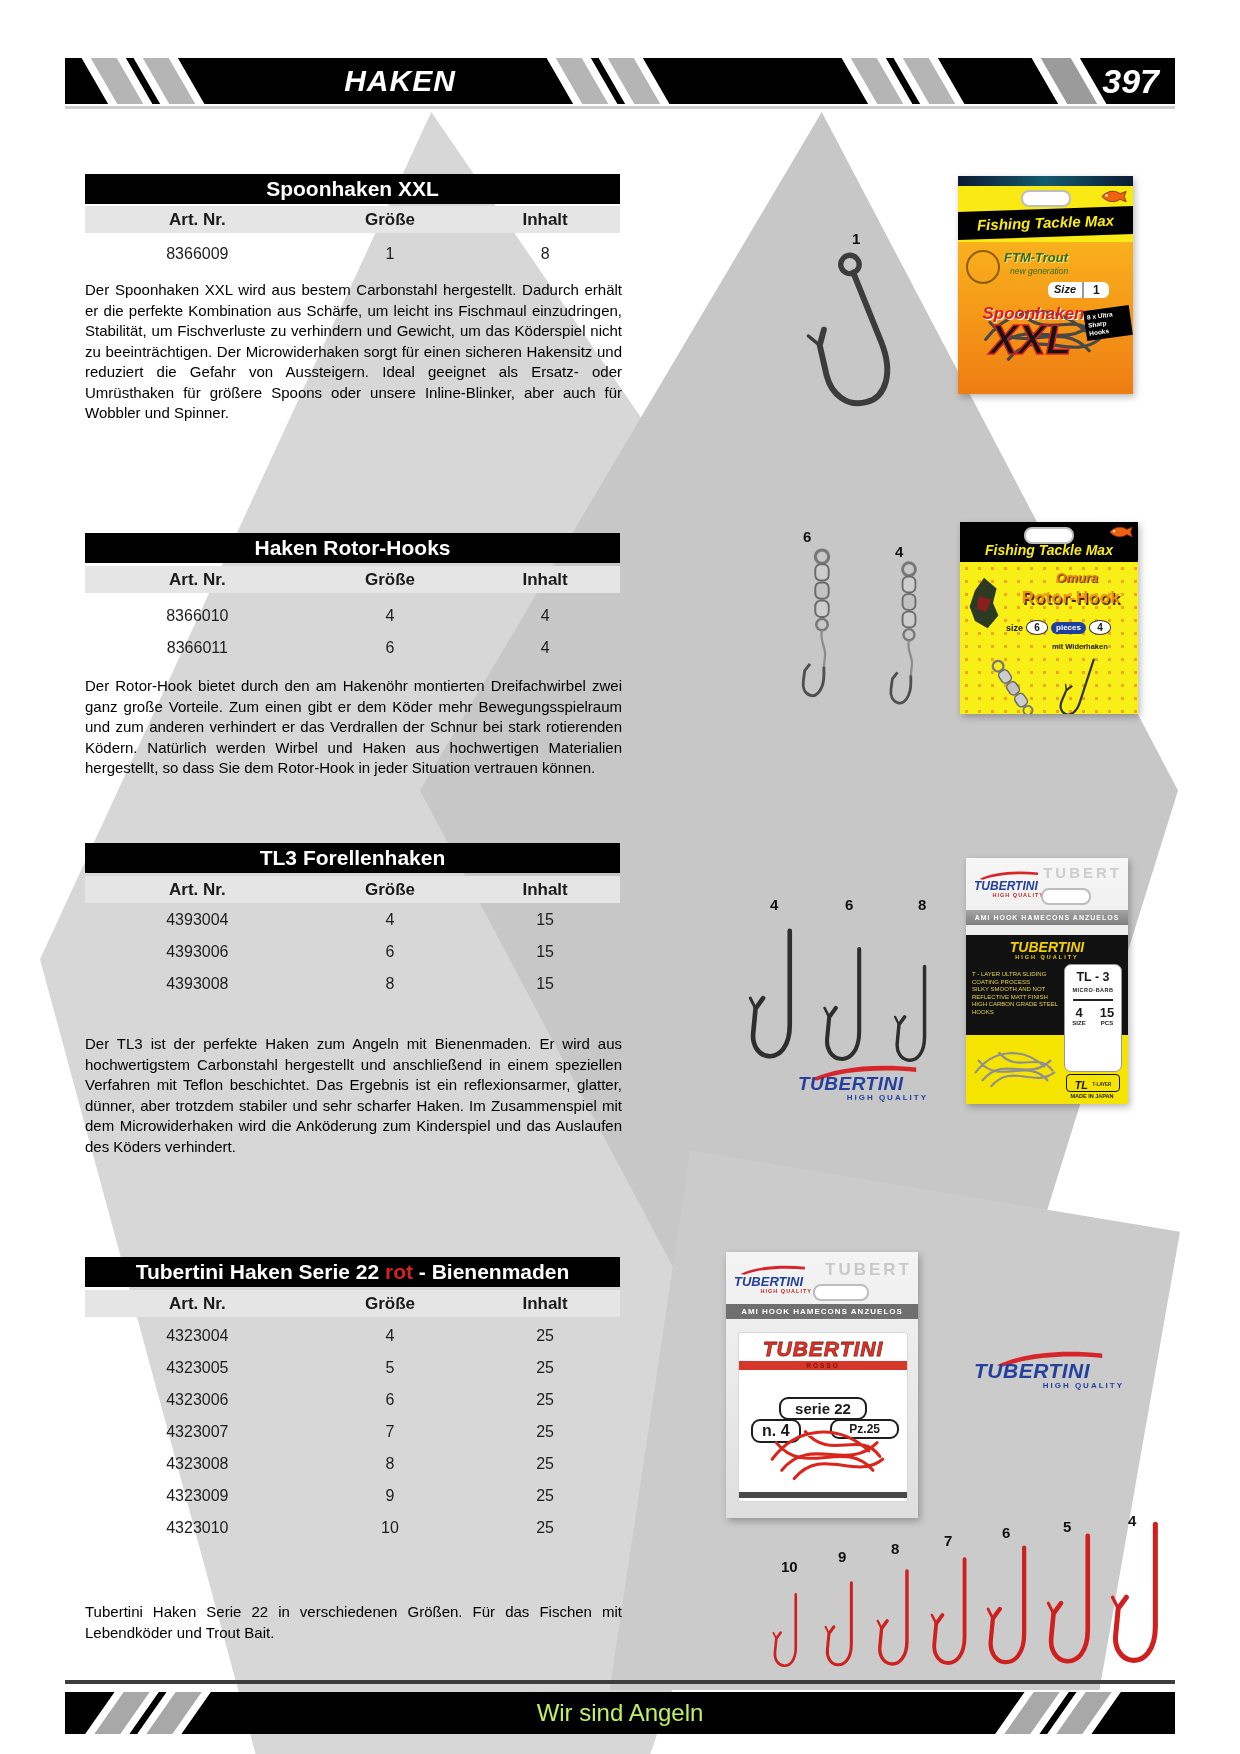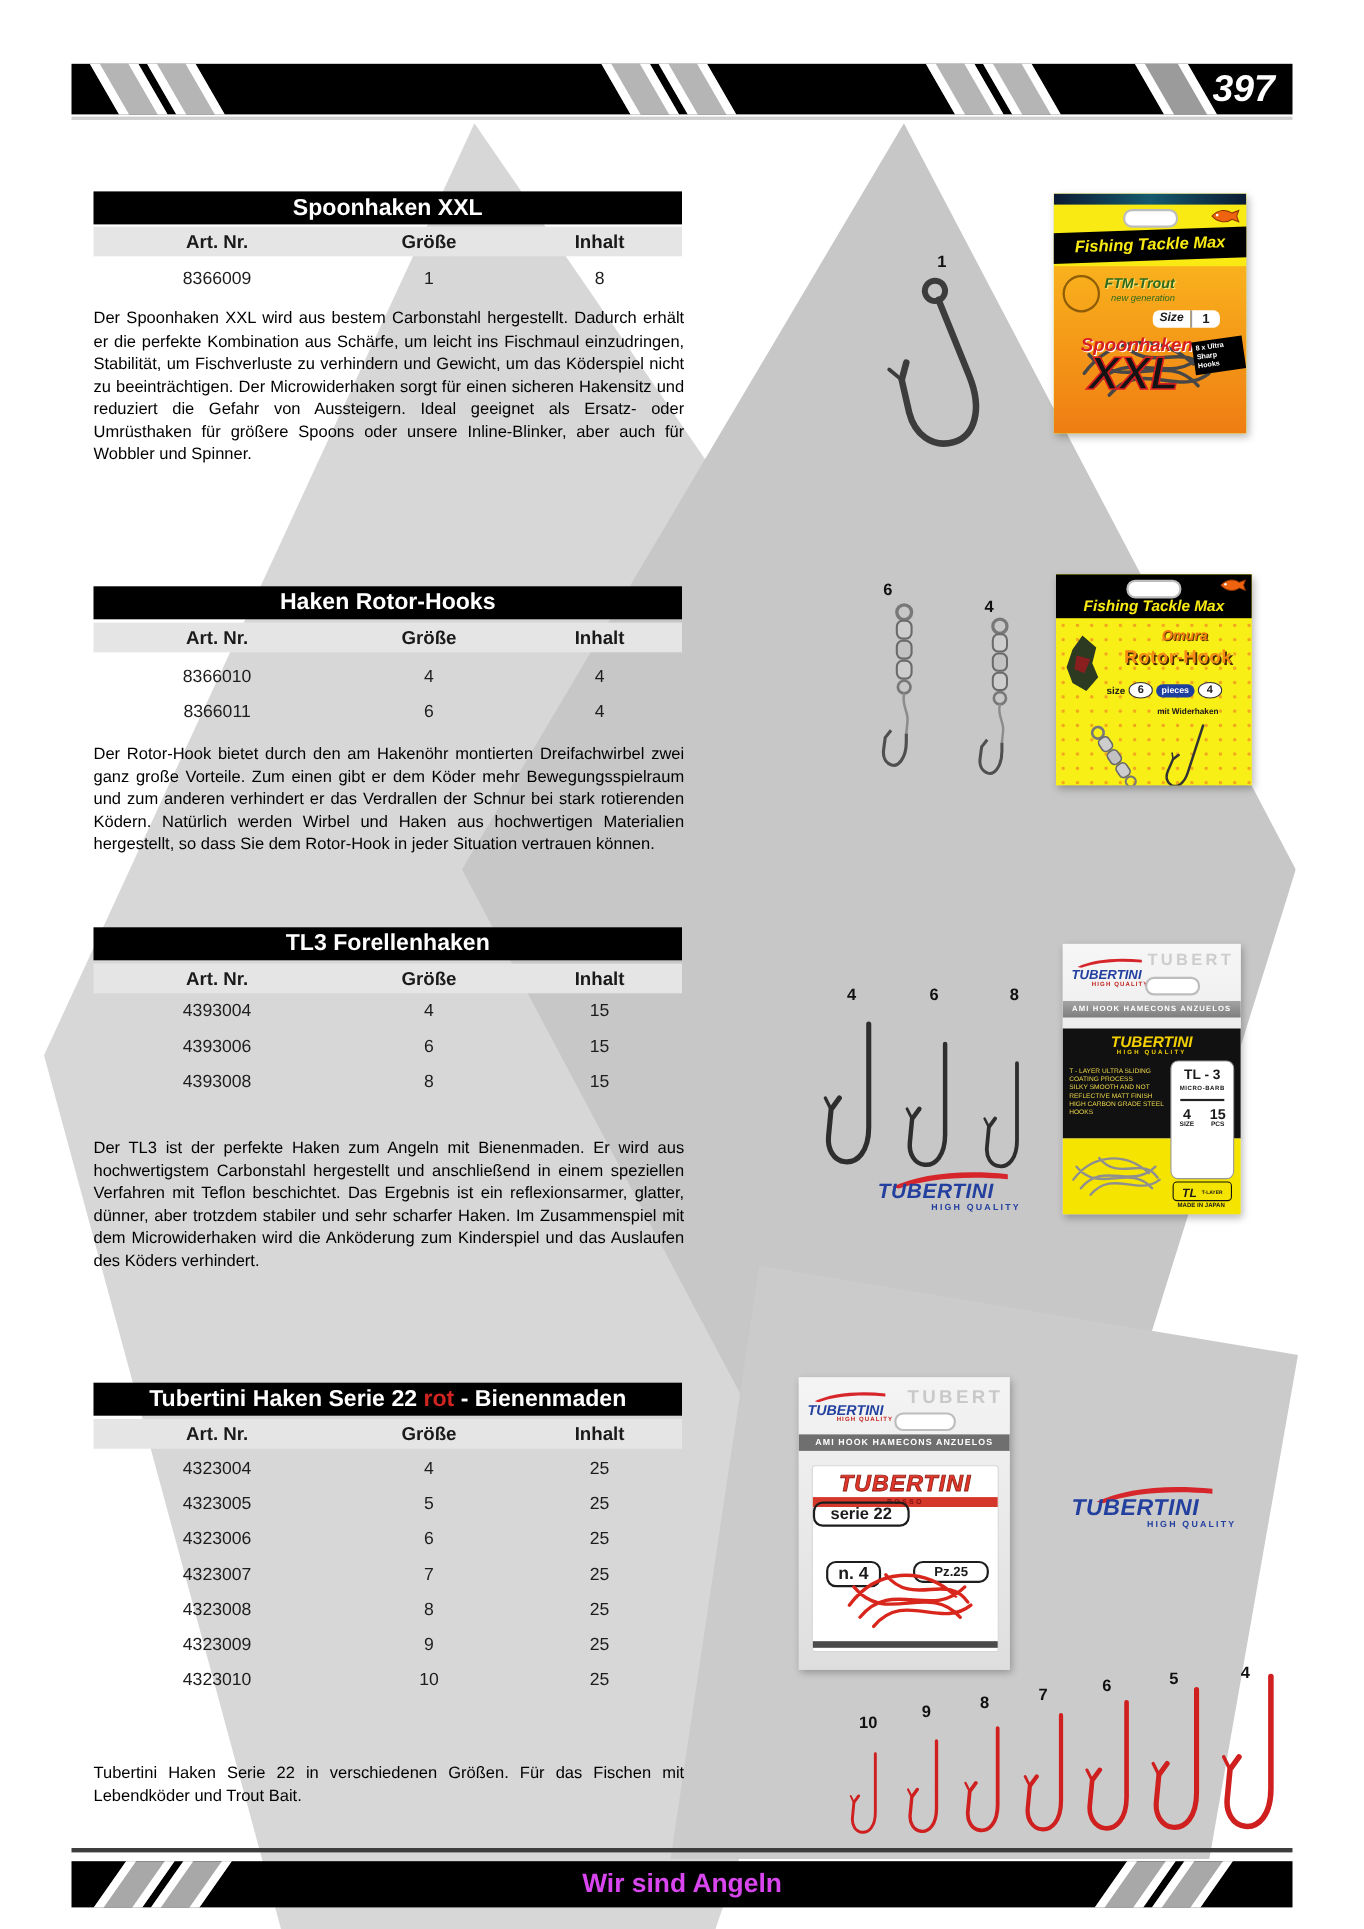--- a/index.html
+++ b/index.html
@@ -21,22 +21,22 @@
   .stripe{position:absolute;top:-8px;bottom:-8px;width:26px;background:#b5b5b5;
           border-left:9px solid #fff;border-right:9px solid #fff;}
   .hstripe{transform:skewX(30deg);}
   .fstripe{transform:skewX(-35deg);background:#a8a8a8;}
   .hbar-title{position:absolute;left:185px;top:0;width:300px;height:46px;line-height:46px;
       text-align:center;color:#fff;font-size:30px;font-weight:bold;font-style:italic;letter-spacing:1px;}
   .hbar-num{position:absolute;right:16px;top:0;height:32px;line-height:46px;color:#fff;
       font-size:34px;font-weight:bold;font-style:italic;}
   .fline{left:65px;top:1680px;width:1110px;height:4px;background:#3d3d3d;}
   .fbar{left:65px;top:1692px;width:1110px;height:42px;background:#000;overflow:hidden;}
-  .fbar-text{position:absolute;left:0;width:100%;text-align:center;line-height:42px;color:#d946ef;
-      font-size:24px;font-weight:bold;}
+  .fbar-text{position:absolute;left:0;width:100%;text-align:center;line-height:42px;color:#bef264;
+      font-size:24px;font-weight:normal;}
 
   
   .sec-title{left:85px;width:535px;height:30px;background:#000;color:#fff;font-weight:bold;
       font-size:21px;text-align:center;line-height:30px;}
   .sec-title .accent{color:#cf2420;}
   .thead{left:85px;width:535px;height:27px;background:#e5e5e5;display:grid;
       grid-template-columns:42% 30% 28%;align-items:center;font-weight:bold;font-size:17px;text-align:center;}
   .tbody{left:85px;width:535px;}
   .trow{display:grid;grid-template-columns:42% 30% 28%;text-align:center;font-size:16px;
       color:#1d1d1d;height:32px;align-items:center;}
@@ -99,20 +99,21 @@
   </svg>
 
   <div class="abs hbar">
     <span class="stripe hstripe" style="left:30px"></span>
     <span class="stripe hstripe" style="left:82px"></span>
     <span class="stripe hstripe" style="left:495px"></span>
     <span class="stripe hstripe" style="left:547px"></span>
     <span class="stripe hstripe" style="left:790px"></span>
     <span class="stripe hstripe" style="left:842px"></span>
     <span class="stripe hstripe" style="left:980px;width:30px;background:#9b9b9b"></span>
+    <div class="hbar-title">HAKEN</div>
     <div class="hbar-num">397</div>
   </div>
   <div class="abs hbar-underline"></div>
 
   <div class="abs sec-title" style="top:174px">
     <span>Spoonhaken XXL</span><span class="accent"></span><span></span>
   </div>
   <div class="abs thead" style="top:206px">
     <div>Art. Nr.</div>
     <div>Größe</div>
@@ -367,21 +368,21 @@
           <use href="#sym-swoosh"></use>
         </svg>
       <div style="color:#23409f;font-weight:800;font-style:italic;font-size:13px;line-height:1">TUBERTINI</div>
       <div style="color:#c22520;font-weight:bold;font-size:5.5px;text-align:right;letter-spacing:1px">HIGH QUALITY</div>
     </div>
     <div class="hang-hole" style="top:32px;left:60%;width:52px"></div>
     <div class="band" style="top:52px;height:15px;line-height:15px;background:#6f6f6f;font-size:8px">AMI HOOK HAMECONS ANZUELOS</div>
     <div style="position:absolute;left:12px;top:80px;width:168px;height:168px;background:#fff;border:1px solid #d7d7d7;border-radius:3px">
       <div style="text-align:center;margin-top:5px;font-weight:800;font-style:italic;font-size:21px;line-height:1;color:#e3362b;-webkit-text-stroke:.8px #8f1d14;letter-spacing:1px">TUBERTINI</div>
       <div style="height:9px;background:#d6372b;margin-top:2px;text-align:center;line-height:9px;font-size:6.5px;font-weight:bold;color:#7e120c;letter-spacing:2px">ROSSO</div>
-      <div style="position:absolute;left:0;right:0;top:32px;">
+      <div style="position:absolute;left:0;right:0;top:64px;text-align:center">
         <span style="display:inline-block;border:2.5px solid #1d1d1d;border-radius:9px;padding:1px 14px;font-size:15px;font-weight:bold">serie 22</span>
       </div>
       <span style="position:absolute;left:12px;top:86px;border:2.5px solid #1d1d1d;border-radius:9px;padding:1px 9px;font-size:16px;font-weight:bold;background:#fff">n. 4</span>
       <span style="position:absolute;right:8px;top:86px;border:2.5px solid #1d1d1d;border-radius:9px;padding:1px 17px;font-size:12px;font-weight:bold;background:#fff">Pz.25</span>
       <svg style="position:absolute;left:24px;top:82px;width:126px;height:76px;color:#d9261c" viewBox="0 0 90 55">
           <use href="#sym-tangle"></use>
         </svg>
       <div style="position:absolute;left:0;right:0;bottom:3px;height:6px;background:#4a4a4a"></div>
     </div>
   </div>

